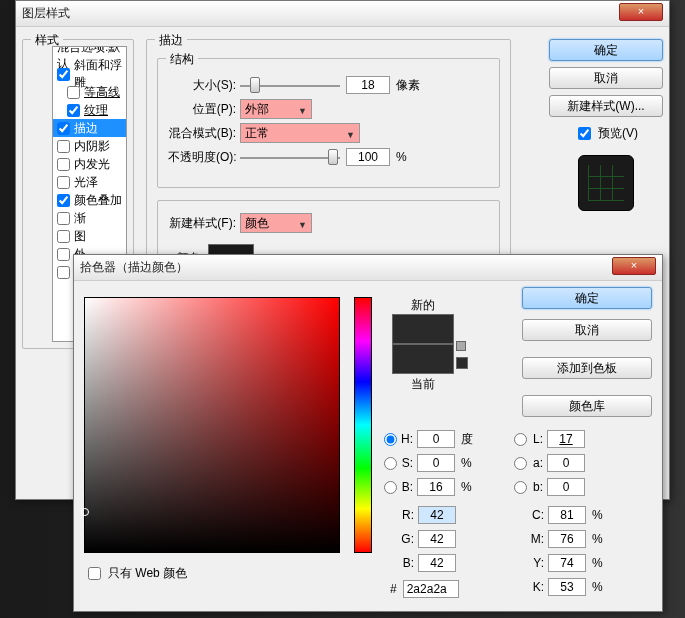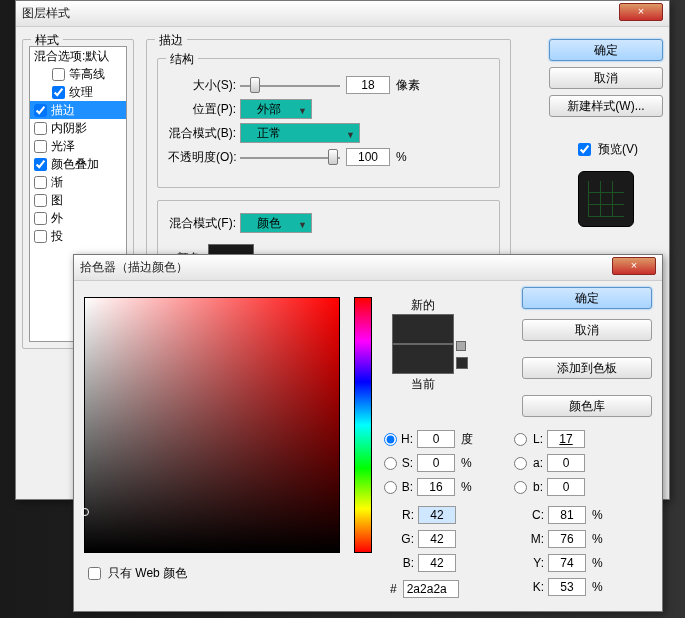--- a/index.html
+++ b/index.html
@@ -11,25 +11,25 @@
 .closebtn { position:absolute; right:6px; top:2px; width:44px; height:18px; background:linear-gradient(#d96,#c9302c); border:1px solid #8b2520; border-radius:2px; color:#fff; text-align:center; line-height:14px; font-size:11px; cursor:pointer; }
 .body { position:absolute; top:26px; left:0; right:0; bottom:0; padding:10px; }
 .group { border:1px solid #bbb; border-radius:2px; position:absolute; }
 .group > .glabel { position:absolute; top:-8px; left:8px; background:#f0f0f0; padding:0 4px; font-size:12px; }
 .btn { background:linear-gradient(#fff,#e0e0e0); border:1px solid #9a9a9a; border-radius:3px; height:22px; text-align:center; line-height:20px; cursor:pointer; }
 .btn.primary { background:linear-gradient(#cfe7ff,#a8d4ff); border:1px solid #5a93c8; box-shadow:0 0 2px #5af; }
 .list { background:#fff; border:1px solid #999; overflow:hidden; }
 .list-item { height:18px; display:flex; align-items:center; padding:0 4px; gap:4px; }
 .list-item.sel { background:#1e90ff; color:#fff; }
 .list-item input { margin:0; }
-.list-item.sub { padding-left:22px; }
+.list-item.sub { padding-left:14px;text-decoration:underline; }
 .row { display:flex; align-items:center; height:24px; }
 .lbl { text-align:right; padding-right:4px; white-space:nowrap; }
 .txt { background:#fff; border:1px solid #999; height:18px; padding:0 3px; text-align:center; }
-.drop { background:#14b8a6; border:1px solid #999; height:20px; position:relative; padding:0 18px 0 16px; line-height:18px; }
+.drop { background:#fca5a5; border:1px solid #999; height:20px; position:relative; padding:0 18px 0 4px; line-height:18px; }
 .drop::after { content:"▼"; position:absolute; right:4px; top:2px; font-size:9px; color:#333; }
 .slider { position:relative; height:16px; }
 .slider .track { position:absolute; top:8px; left:0; right:0; height:2px; background:#999; }
 .slider .thumb { position:absolute; width:10px; height:16px; background:linear-gradient(#fff,#ccc); border:1px solid #777; border-radius:2px; top:0; }
 .swatch { border:1px solid #666; }
 .preview { width:56px; height:56px; background:#1a1a1a; border:1px solid #000; border-radius:6px; display:flex; align-items:center; justify-content:center; }
 .preview-grid { width:36px; height:36px; background:repeating-linear-gradient(0deg,#2f4 0 1px,transparent 1px 12px),repeating-linear-gradient(90deg,#2f4 0 1px,transparent 1px 12px); opacity:.25; }
 .sv { position:relative; border:1px solid #000; }
 .sv .base { position:absolute; inset:0; }
 .sv .white { position:absolute; inset:0; background:linear-gradient(to right,#fff,transparent); }
@@ -48,41 +48,49 @@
 
 <div class="win" style="left:15px; top:0; width:655px; height:500px;">
   <div class="titlebar">
     <span class="tlabel">图层样式</span>
     <div class="closebtn">×</div>
   </div>
   <div class="body">
 
     <div class="group" style="left:6px; top:12px; width:112px; height:310px;">
       <div class="glabel">样式</div>
-      <div class="list" style="position:absolute; inset:6px;">
+      <div class="list" style="position:absolute; inset:6px;margin-left:23px;">
         <div class="list-item">
           <span>混合选项:默认</span>
         </div>
 
         <div id="styles-items">
+            <div class="list-item">
+              <input type="checkbox" checked="" style="">
+              <span>斜面和浮雕</span>
+            </div>
             <div class="list-item sub">
               <input type="checkbox" style="">
               <span>等高线</span>
             </div>
             <div class="list-item sub">
               <input type="checkbox" checked="" style="">
               <span>纹理</span>
             </div>
             <div class="list-item sel">
               <input type="checkbox" checked="" style="">
               <span>描边</span>
             </div>
             <div class="list-item">
               <input type="checkbox" style="">
               <span>内阴影</span>
+            </div>
+            <div class="list-item">
+              <input type="checkbox" style="">
+              <span>内发光</span>
             </div>
             <div class="list-item">
               <input type="checkbox" style="">
               <span>光泽</span>
             </div>
             <div class="list-item">
               <input type="checkbox" checked="" style="">
               <span>颜色叠加</span>
             </div>
             <div class="list-item">
@@ -134,36 +142,36 @@
                 <div class="thumb" style="left:88px;"></div>
               </div>
             <input class="txt" style="width: 44px; margin: 0px 6px;" value="100">
             <span>%</span>
           </div>
         </div>
       </div>
       <div class="group" style="left:10px; top:160px; right:10px; height:80px;">
         <div style="padding:10px;">
           <div class="row">
-            <div class="lbl" style="width:72px;">混合模式(F):</div>
+            <div class="lbl" style="width:72px;">新建样式(F):</div>
             <div class="drop" style="width:72px;"><span>颜色</span></div>
           </div>
           <div class="row" style="margin-top:6px;">
             <div class="lbl" style="width:40px;margin-top:10px;">颜色:</div>
             <div class="swatch" style="width:46px; height:18px; background:#1a1a1a;"></div>
           </div>
         </div>
       </div>
     </div>
 
     <div style="position:absolute; right:6px; top:12px; width:114px;">
       <div class="btn primary">确定</div>
       <div class="btn" style="margin-top:6px;">取消</div>
       <div class="btn" style="margin-top:6px;">新建样式(W)...</div>
-      <div class="row" style="margin-top:20px; justify-content:center;">
+      <div class="row" style="margin-top:4px; justify-content:center;">
         <input type="checkbox" checked="" style="">
         <span style="margin-left:4px;">预览(V)</span>
       </div>
       <div style="margin-top:10px; display:flex; justify-content:center;">
         <div class="preview">
             <div class="preview-grid"></div>
           </div>
       </div>
     </div>
   </div>

